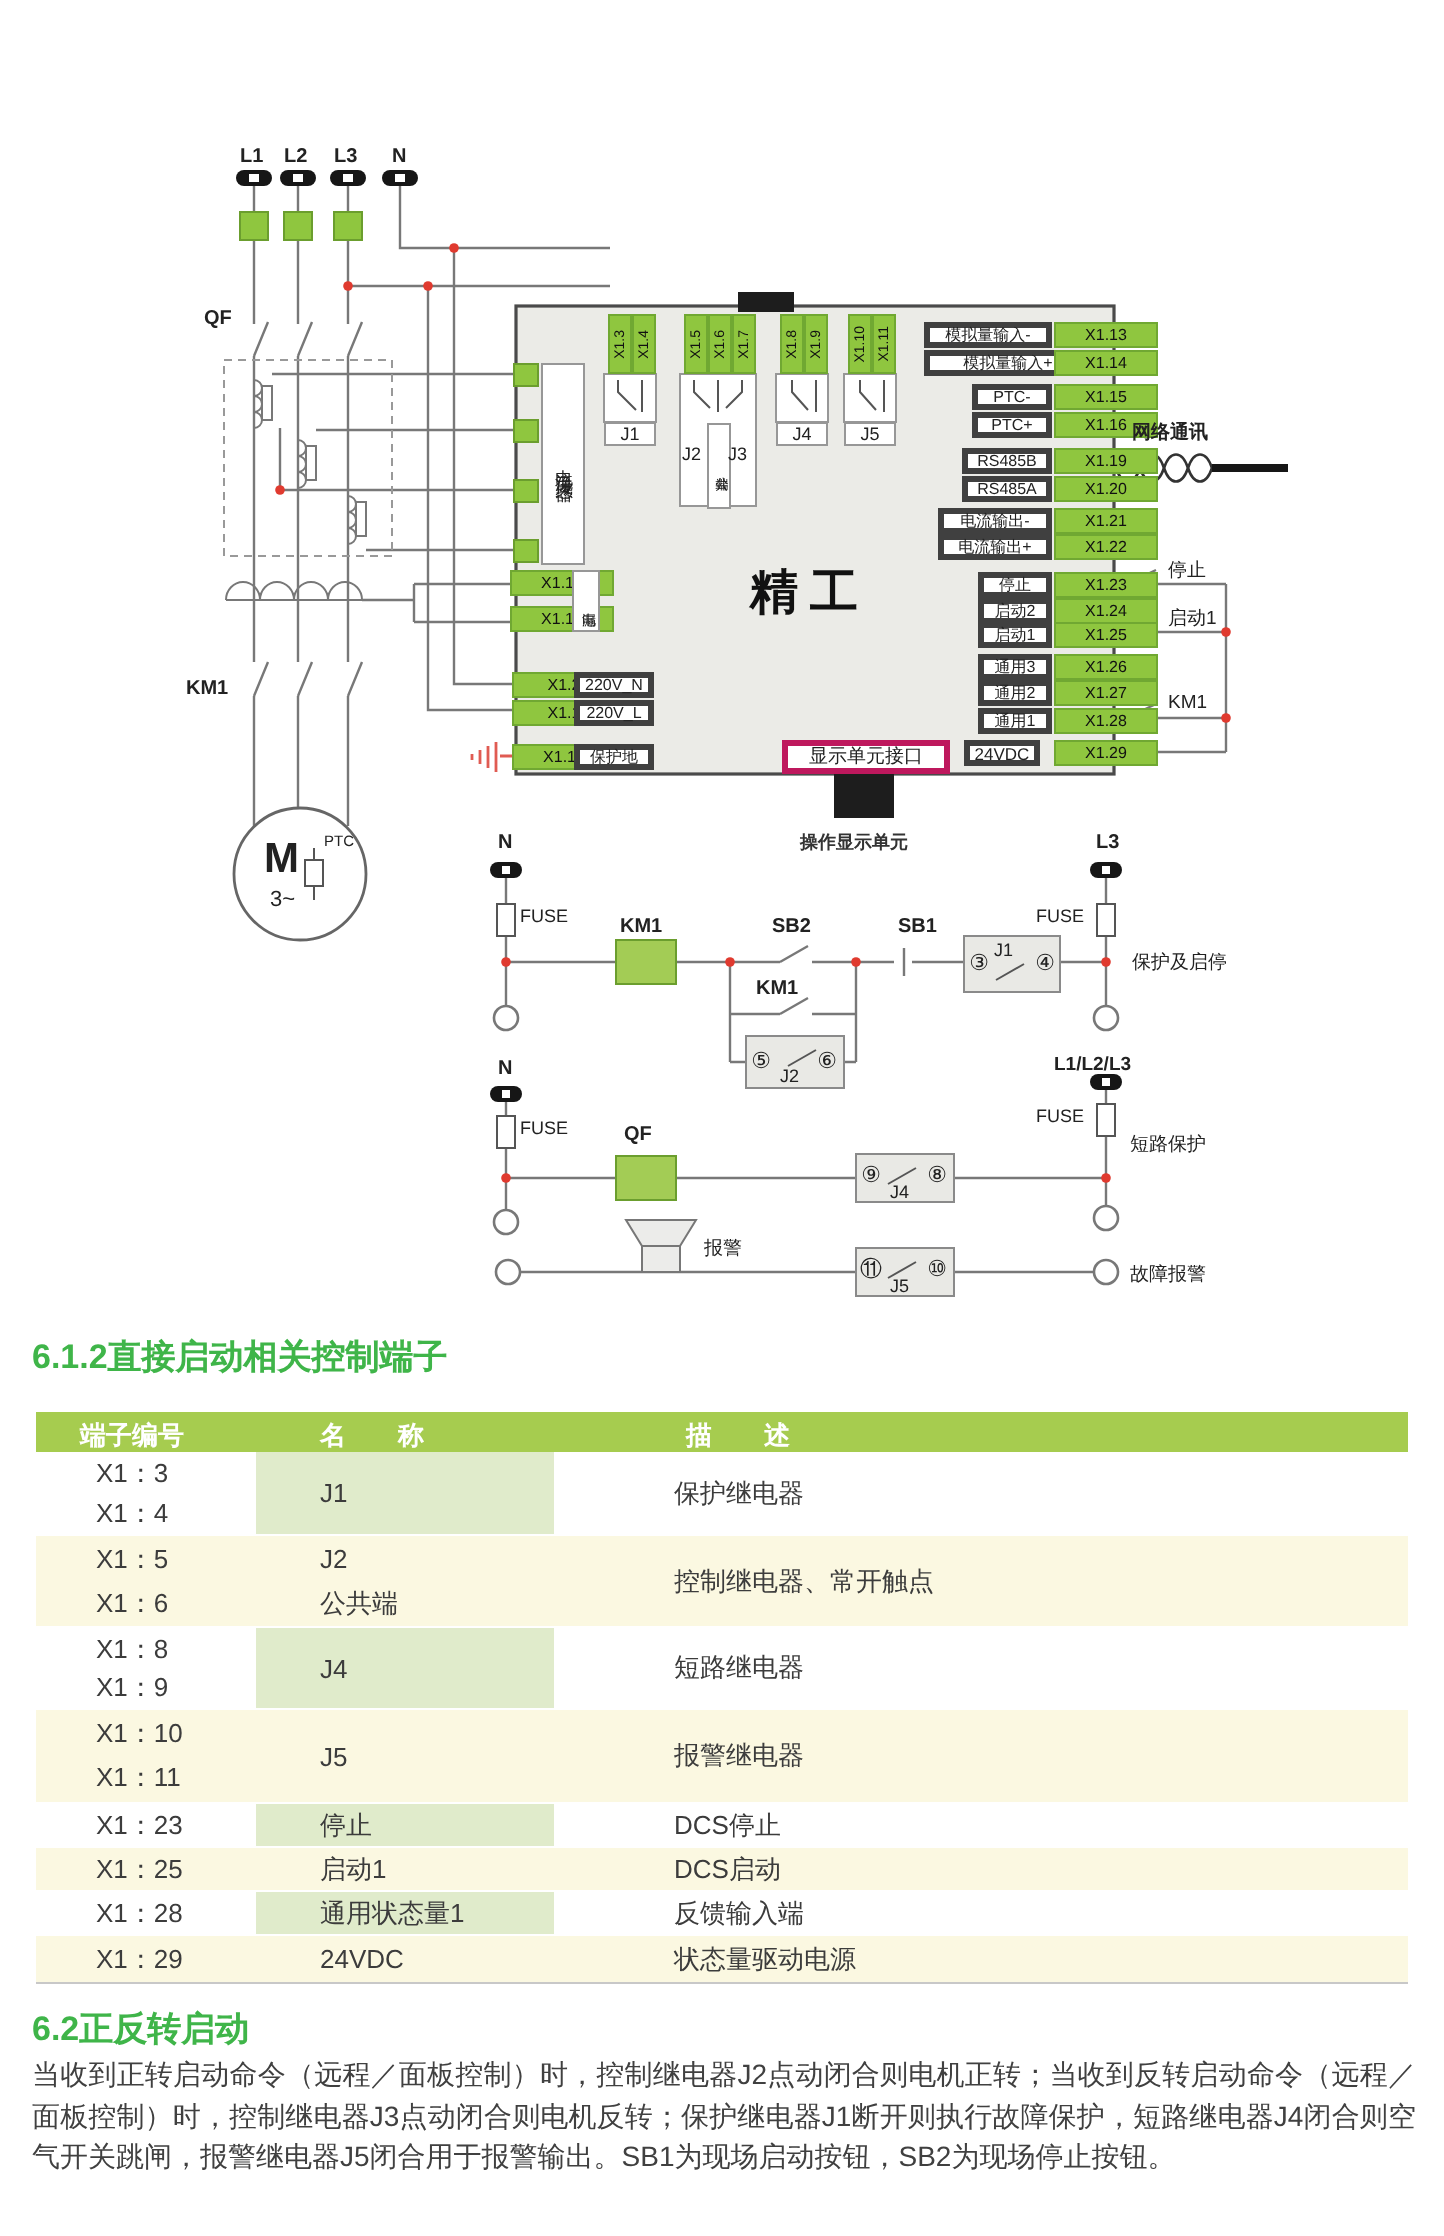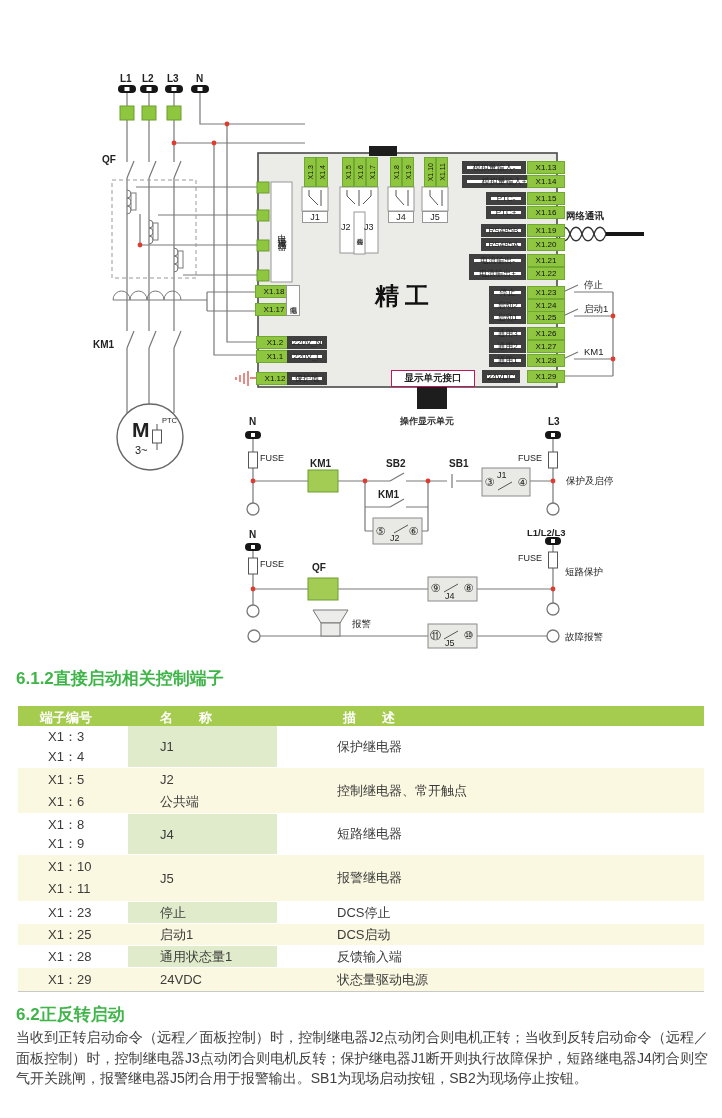--- a/index.html
+++ b/index.html
@@ -4,22 +4,22 @@
 <style>
   html,body{margin:0;padding:0;background:#fff;}
   .page{position:relative;width:722px;height:1118px;background:#fff;overflow:hidden;
         font-family:"Liberation Sans","DejaVu Sans",sans-serif;color:#222;}
   .abs{position:absolute;box-sizing:border-box;}
   .head{font-size:17px;font-weight:bold;color:#3FB549;}
   .ctr{display:flex;align-items:center;justify-content:center;}
   .t9{font-size:9px;}
   .t95{font-size:9.5px;}
   .t10b{font-size:10px;font-weight:bold;}
-  .rlabel{height:13px;border:5px solid #404040;background:#fff;font-size:8px;color:#222;}
-  .rterm{width:38px;height:13px;background:#8FC63F;border:1px solid #70A832;font-size:8px;color:#111;}
+  .rlabel{height:13px;border:3px solid #404040;background:#fff;font-size:8px;color:#222;}
+  .rterm{width:52px;height:13px;background:#8FC63F;border:1px solid #70A832;font-size:8px;color:#111;}
   .tterm{width:12px;height:30px;background:#8FC63F;border:1px solid #70A832;}
   .tterm span{writing-mode:vertical-rl;transform:rotate(180deg);font-size:7px;color:#111;}
   .jlab{border:1px solid #979797;background:#fff;font-size:9px;}
   .vtext{writing-mode:vertical-rl;text-orientation:upright;}
   .cnum{width:13px;height:12px;font-size:11px;line-height:12px;text-align:center;color:#222;}
   .brand{font-size:24px;font-weight:bold;letter-spacing:6px;color:#111;text-align:center;}
   .model{font-size:24px;font-weight:bold;font-family:"Liberation Serif","DejaVu Serif",serif;
          color:#111;text-align:center;letter-spacing:1px;}
   .crmbox{background:#F8F4CB;border:1px solid #A9A9A9;font-size:15px;font-weight:bold;
           letter-spacing:4px;color:#111;}
@@ -284,21 +284,21 @@
   <div class="abs rterm ctr" style="left:527px;top:299px">X1.24</div>
   <div class="abs rlabel ctr" style="left:489px;top:311px;width:37px">启动1</div>
   <div class="abs rterm ctr" style="left:527px;top:311px">X1.25</div>
   <div class="abs rlabel ctr" style="left:489px;top:327px;width:37px">通用3</div>
   <div class="abs rterm ctr" style="left:527px;top:327px">X1.26</div>
   <div class="abs rlabel ctr" style="left:489px;top:340px;width:37px">通用2</div>
   <div class="abs rterm ctr" style="left:527px;top:340px">X1.27</div>
   <div class="abs rlabel ctr" style="left:489px;top:354px;width:37px">通用1</div>
   <div class="abs rterm ctr" style="left:527px;top:354px">X1.28</div>
 
-  <div class="abs ctr" style="left:391px;top:370px;width:84px;height:17px;border:1px solid #be185d;background:#fff;font-size:9.5px;font-weight:bold">显示单元接口</div>
+  <div class="abs ctr" style="left:391px;top:370px;width:84px;height:17px;border:3px solid #be185d;background:#fff;font-size:9.5px;font-weight:normal">显示单元接口</div>
   <div class="abs rlabel ctr" style="left:482px;top:370px;width:38px;height:13px;font-size:8.5px">24VDC</div>
   <div class="abs rterm ctr" style="left:527px;top:370px">X1.29</div>
   <div class="abs" style="left:400px;top:415px;font-size:9px;font-weight:bold;color:#333">操作显示单元</div>
 
   <div class="abs t95" style="left:566px;top:210px;font-weight:bold">网络通讯</div>
   <div class="abs t95" style="left:584px;top:279px">停止</div>
   <div class="abs t95" style="left:584px;top:303px">启动1</div>
   <div class="abs t95" style="left:584px;top:346px">KM1</div>
 
   <div class="abs t10b" style="left:249px;top:416px">N</div>

